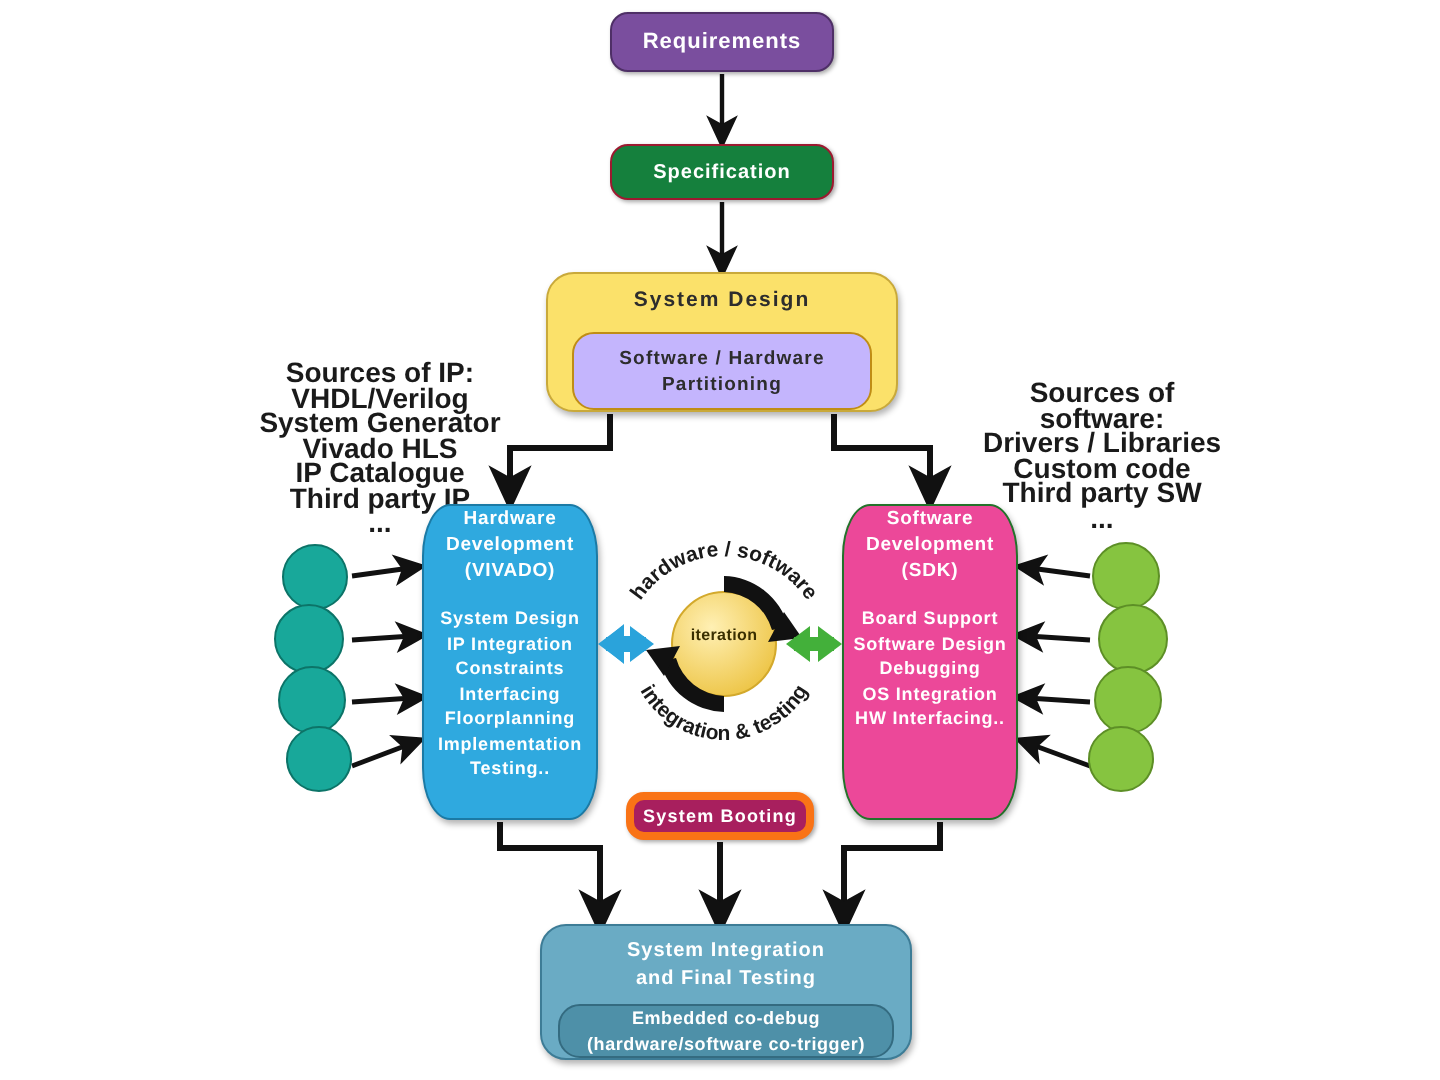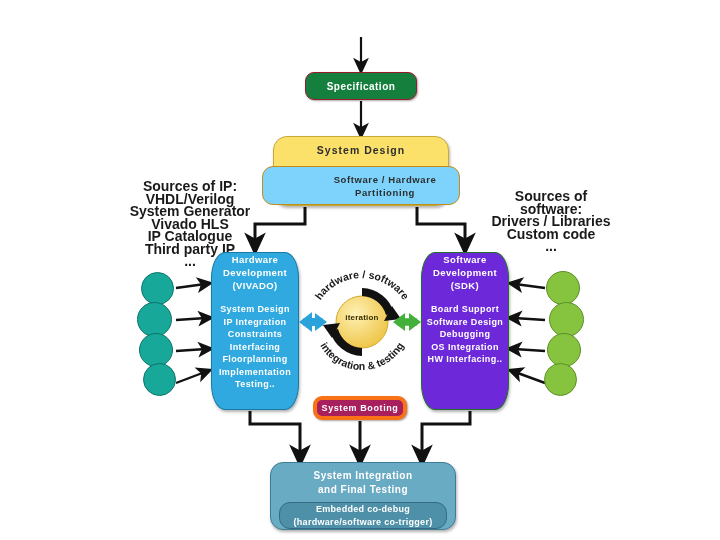--- a/index.html
+++ b/index.html
@@ -56,29 +56,28 @@
     color: #2d2d2d;
     justify-content: flex-start;
     padding-top: 7px;
     font-size: 10.5px;
     box-shadow: 1px 2px 3px rgba(0,0,0,0.3);
   }
   #sd-title { font-size: 10.5px; letter-spacing: 1px; }
   #partitioning {
     margin-top: 10px;
     width: 148px; height: 38px;
-    background: #7dd3fc;
+    background: #c4b5fd;
     border: 1px solid #c08d15;
     border-radius: 11px;
     display: flex; flex-direction: column;
     align-items: center; justify-content: center;
     color: #2d2d2d;
     font-size: 9.5px; line-height: 13px;
     letter-spacing: 0.6px;
-    padding-left: 48px;
   }
   
   .devbox {
     position: absolute;
     box-sizing: border-box;
     color: #ffffff;
     font-weight: bold;
     text-align: center;
     font-size: 9.5px;
     line-height: 13px;
@@ -86,21 +85,21 @@
   }
   #hw-dev {
     left: 211px; top: 252px; width: 88px; height: 158px;
     background: #2fa9df;
     border: 1px solid #1b7aa5;
     border-radius: 14px / 26px;
     box-shadow: 1px 2px 3px rgba(0,0,0,0.3);
   }
   #sw-dev {
     left: 421px; top: 252px; width: 88px; height: 158px;
-    background: #6d28d9;
+    background: #ec4899;
     border: 1px solid #23722a;
     border-radius: 14px / 26px;
     box-shadow: 1px 2px 3px rgba(0,0,0,0.3);
   }
   .dev-title { font-size: 9.5px; line-height: 13px; }
   .dev-list { margin-top: 11px; font-size: 9px; line-height: 12.5px; font-weight: bold; }
   .dev-list div { white-space: nowrap; }
   
   .sources {
     position: absolute;
@@ -223,20 +222,23 @@
     <div class="circ circ-teal" style="left:143px; top:363px; width:33px; height:33px;"></div>
   </div>
 
   <div>
     <div class="circ circ-green" style="left:546px; top:271px; width:34px; height:34px;"></div>
     <div class="circ circ-green" style="left:549px; top:302px; width:35px; height:35px;"></div>
     <div class="circ circ-green" style="left:547px; top:333px; width:34px; height:34px;"></div>
     <div class="circ circ-green" style="left:544px; top:363px; width:33px; height:33px;"></div>
   </div>
 
+  <div class="node" id="requirements">
+    <span>Requirements</span>
+  </div>
 
   <div class="node" id="specification">
     <span>Specification</span>
   </div>
 
   <div class="node" id="system-design">
     <span id="sd-title">System  Design</span>
     <div id="partitioning">
       <span>Software / Hardware</span>
       <span>Partitioning</span>
@@ -250,20 +252,21 @@
     <div>Vivado  HLS</div>
     <div>IP  Catalogue</div>
     <div>Third  party  IP</div>
     <div>...</div>
   </div>
 
   <div class="sources" id="sources-sw">
     <div class="hdr">Sources of software:</div>
     <div>Drivers  /  Libraries</div>
     <div>Custom  code</div>
+    <div>Third  party  SW</div>
     <div>...</div>
   </div>
 
   <div class="devbox" id="hw-dev">
     <div class="dev-title">
       <div>Hardware</div>
       <div>Development</div>
       <div>(VIVADO)</div>
     </div>
     <div class="dev-list">

